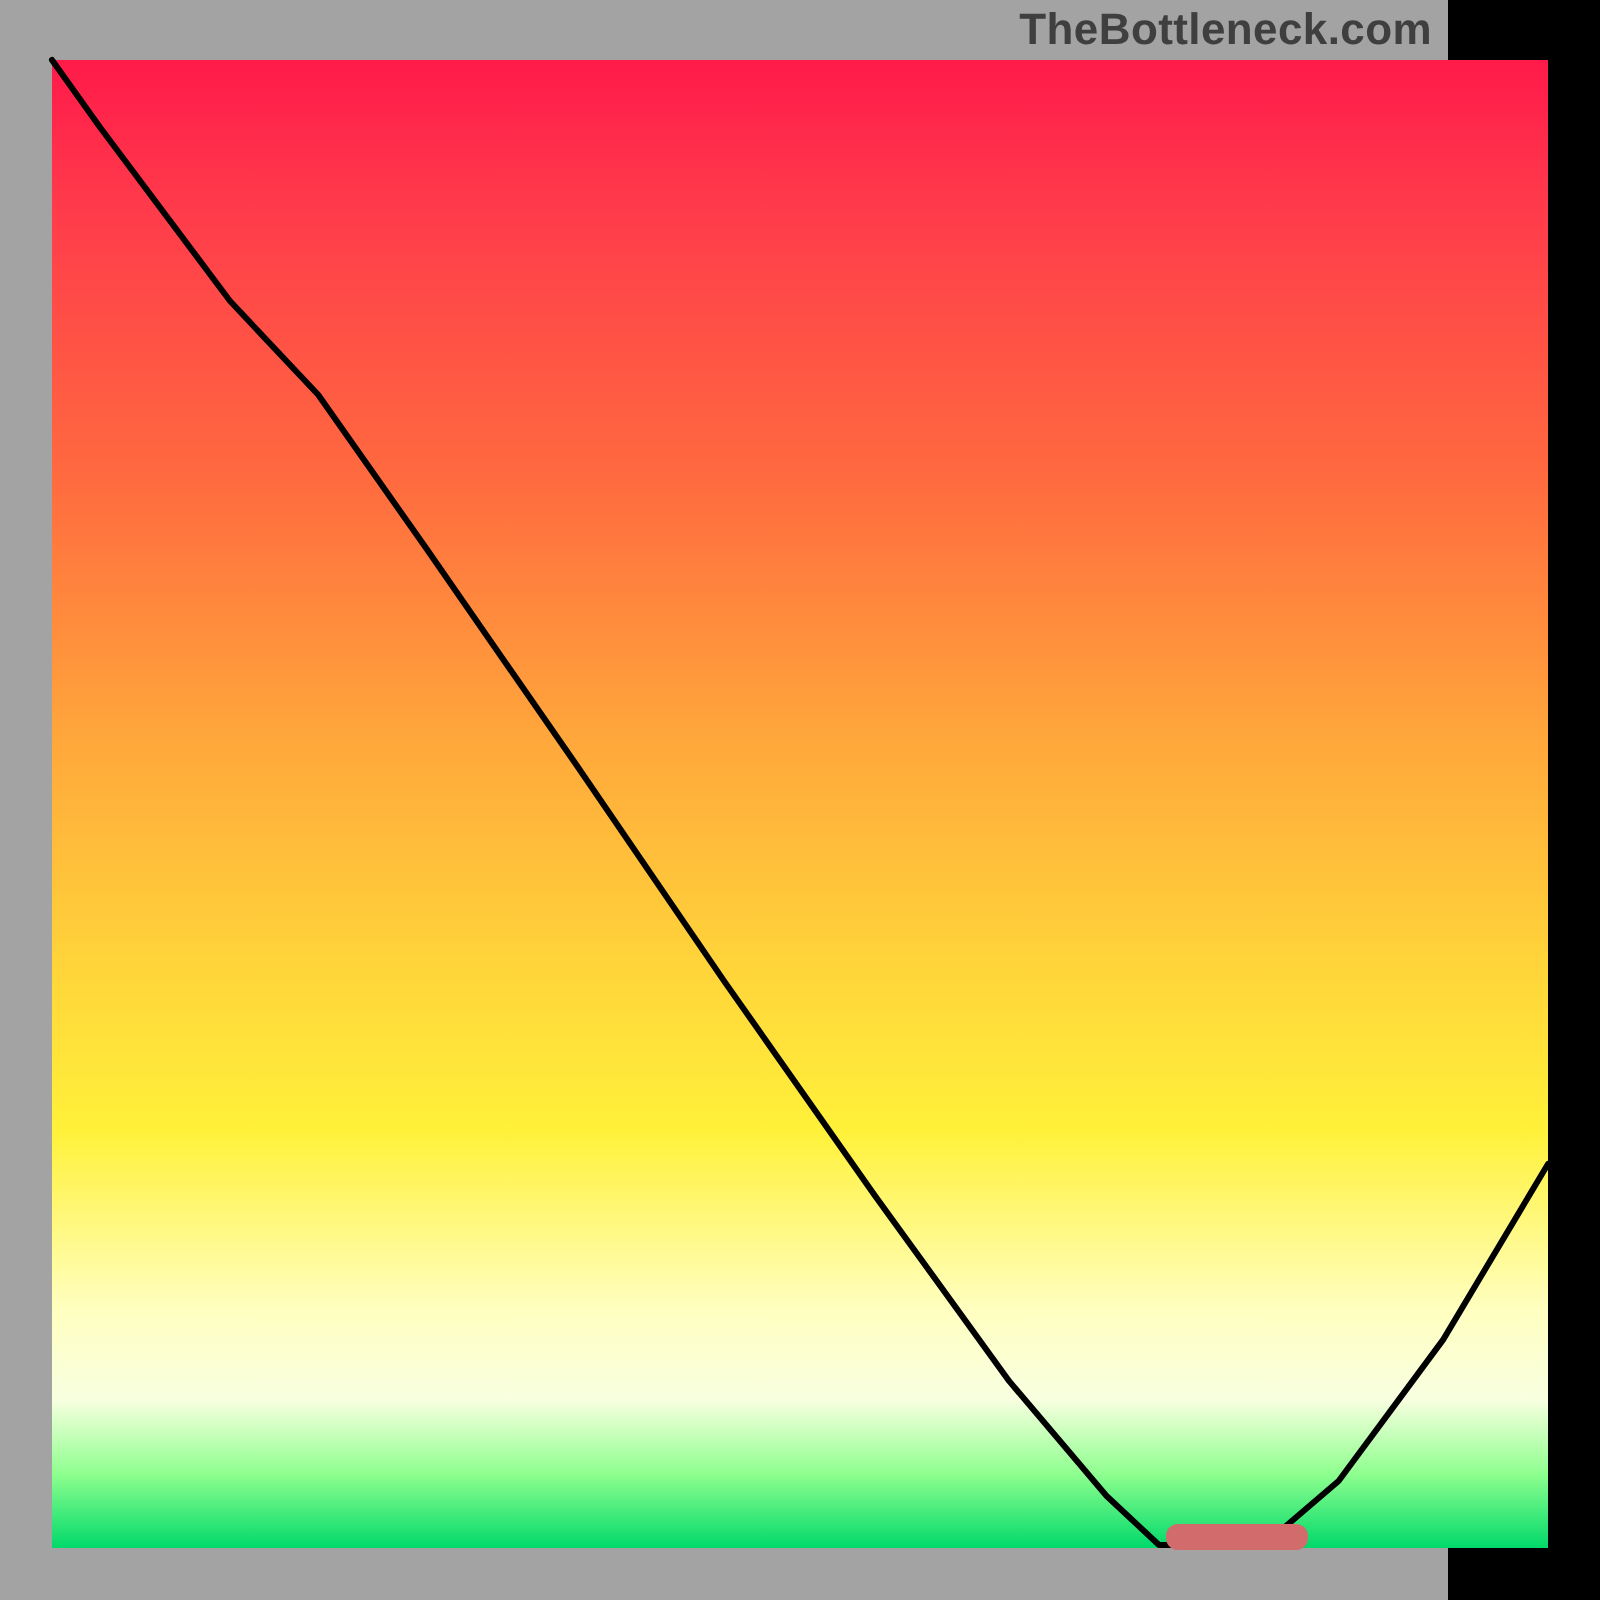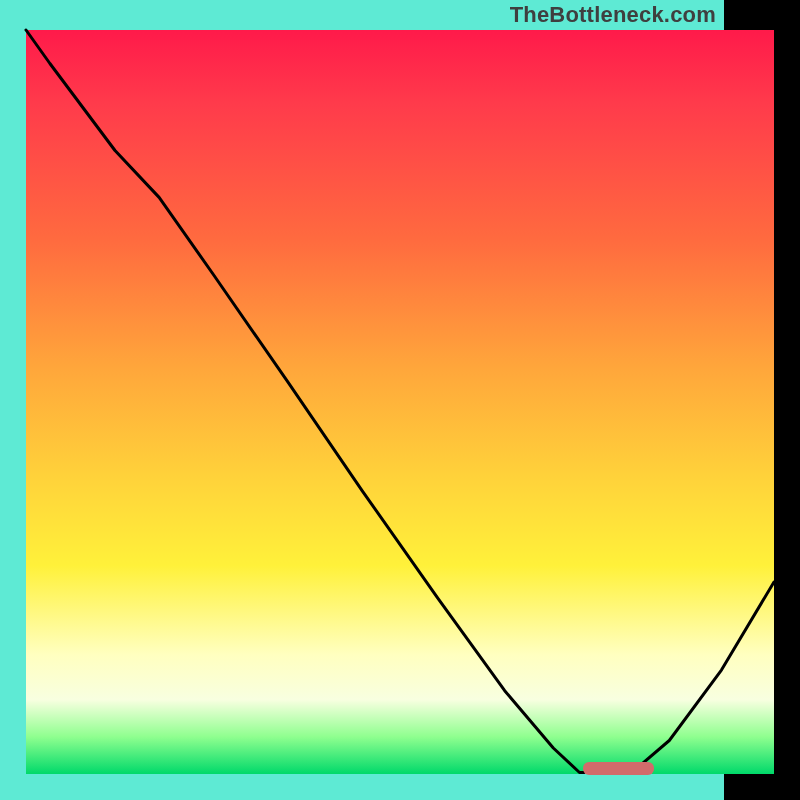--- a/index.html
+++ b/index.html
@@ -8,21 +8,21 @@
     width: 800px;
     height: 800px;
     background: #000;
     font-family: Arial, Helvetica, sans-serif;
     overflow: hidden;
   }
   .frame {
     position: relative;
     width: 724px;
     height: 800px;
-    background: #5eead4;
+    background: #a3a3a3;
   }
   .watermark {
     position: absolute;
     top: 2px;
     right: 8px;
     color: #3f3f3f;
     font-size: 22px;
     font-weight: 600;
     letter-spacing: 0.2px;
     user-select: none;

